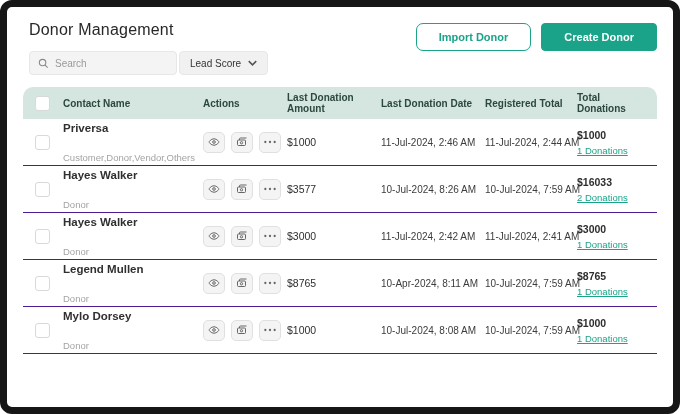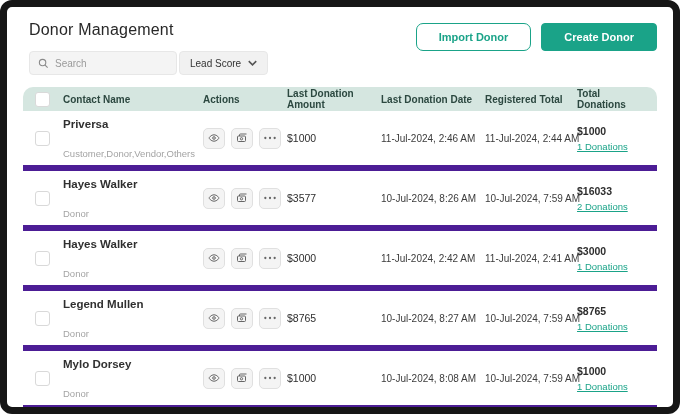--- a/index.html
+++ b/index.html
@@ -50,26 +50,26 @@
   
   .table { margin-top:12px; }
   .grid-row {
     display:grid;
     grid-template-columns:40px 140px 84px 94px 104px 92px 1fr;
     align-items:center;
   }
   .thead {
     background:#d5e6e0;
     border-radius:10px 10px 0 0;
-    height:24px;
+    height:32px;
     font-size:10px; font-weight:bold; color:#2c4840;
   }
   .tbody .grid-row {
-    height:60px; background:#ffffff;
-    border-bottom:6px solid #4c1d95;
+    height:47px; background:#ffffff;
+    border-bottom:1px solid #4c1d95;
     font-size:10px; color:#3a3a3a;
   }
   .cb {
     width:15px; height:15px; margin-left:12px;
     background:#ffffff; border:1px solid #d9d9d9; border-radius:3px;
     cursor:pointer;
   }
   .cell { padding-right:6px; }
   .name { font-size:11.5px; font-weight:bold; color:#303030; }
   .tags { font-size:9.5px; color:#a3a3a3; margin-top:18px; white-space:nowrap; }
@@ -298,21 +298,21 @@
                 <span class="icon">
                   <svg width="12" height="4" viewBox="0 0 18 4" fill="#666">
                     <circle cx="2" cy="2" r="1.7"></circle>
                     <circle cx="9" cy="2" r="1.7"></circle>
                     <circle cx="16" cy="2" r="1.7"></circle>
                   </svg>
                 </span>
               </span>
           </div>
           <div class="cell amount">$8765</div>
-          <div class="cell datecell">10-Jul-2024, 8:27 AM</div>
+          <div class="cell datecell">10-Apr-2024, 8:11 AM</div>
           <div class="cell datecell">10-Jul-2024, 7:59 AM</div>
           <div class="cell">
             <div class="total-amt">$8765</div>
             <a class="don-link">1 Donations</a>
           </div>
         </div>
 
         <div class="grid-row">
           <div class="cell">
               <div class="cb"></div>

